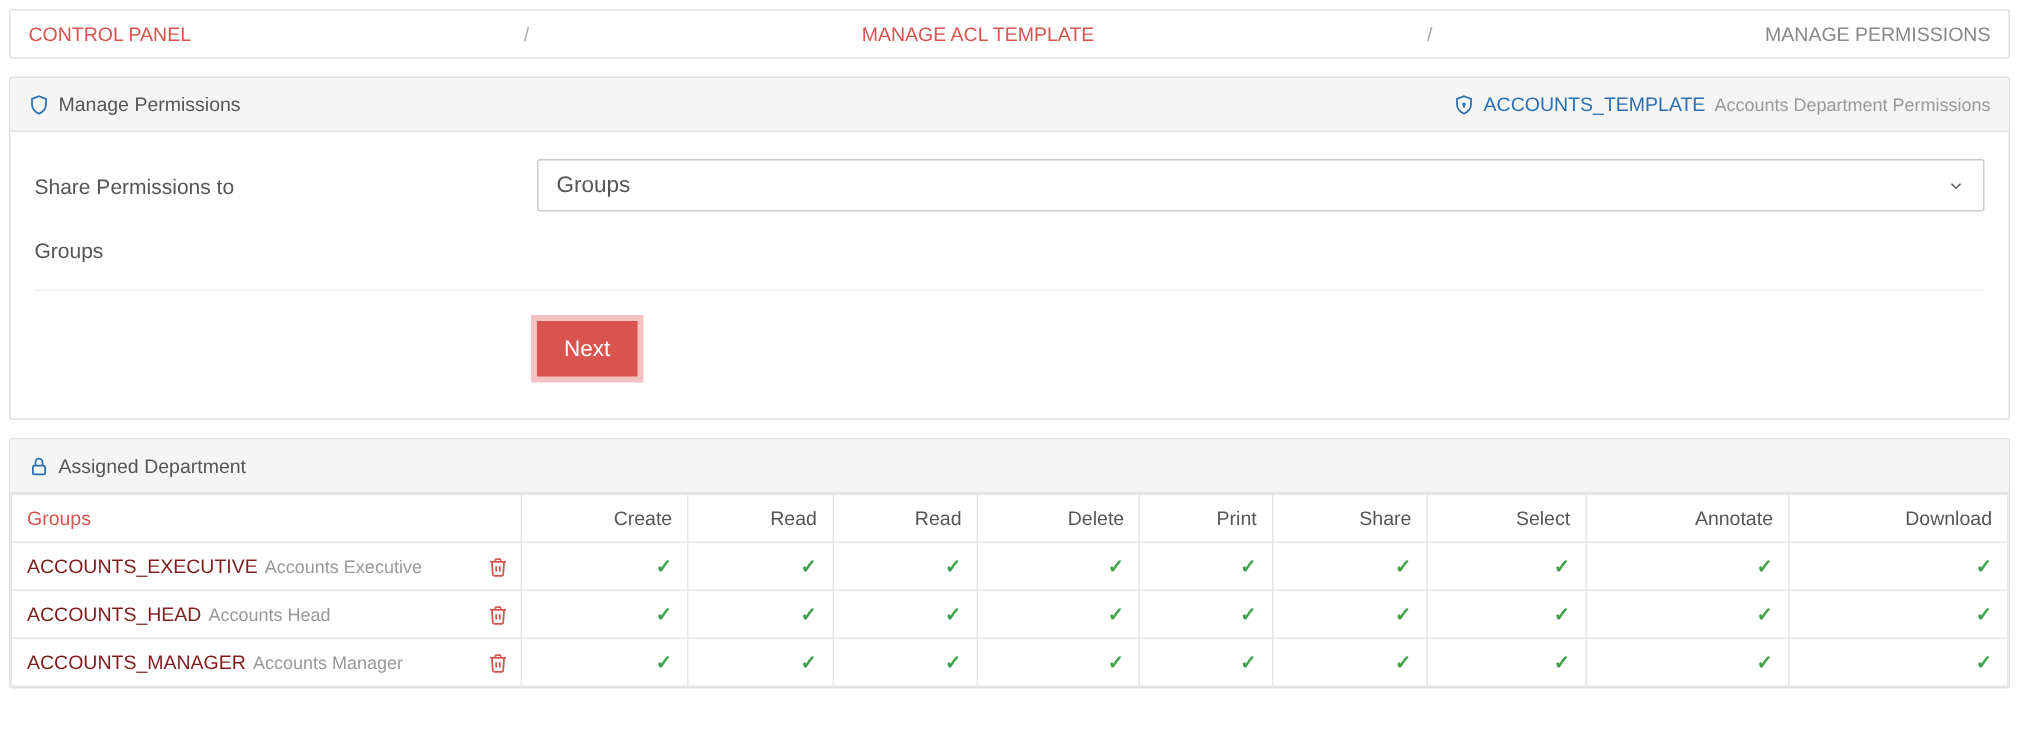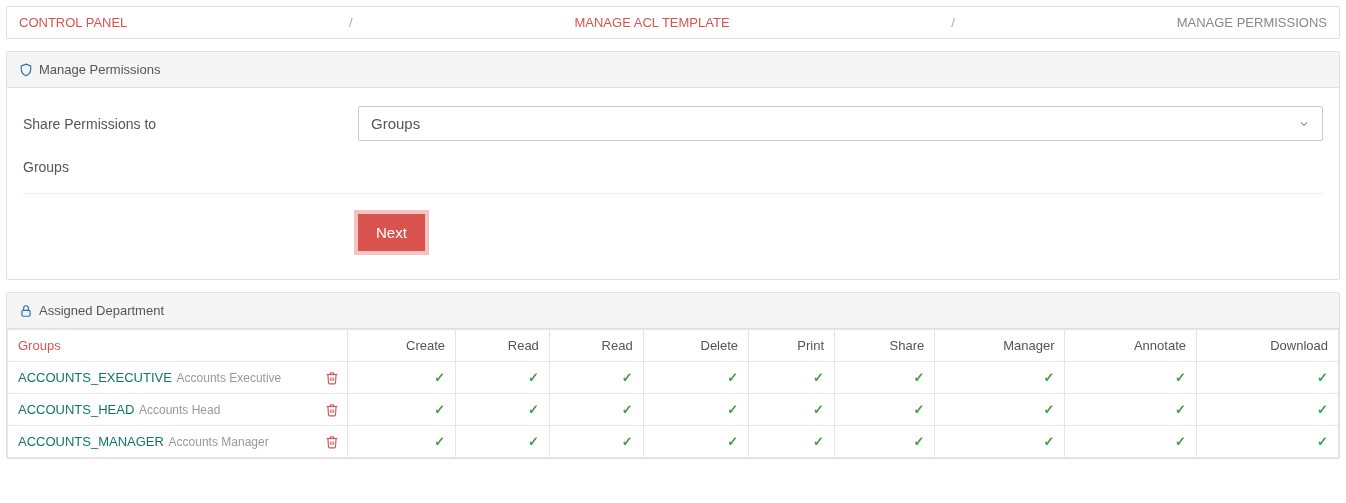--- a/index.html
+++ b/index.html
@@ -116,21 +116,21 @@
   table.perm th.groups-col {
     text-align: left;
     color: #d9534f;
     width: 340px;
   }
   table.perm td.group-cell {
     text-align: left;
     position: relative;
     padding-right: 34px;
   }
-  .group-code { color: #0f766e; }
+  .group-code { color: #7f1d1d; }
   .group-desc { color: #999; font-size: 12px; margin-left: 2px; }
   .trash {
     position: absolute;
     right: 8px;
     top: 50%;
     transform: translateY(-50%);
     cursor: pointer;
     color: #d9534f;
   }
   .check { color: #3fa14a; font-weight: bold; }
@@ -153,20 +153,31 @@
 
 <div class="panel">
   <div class="panel-header">
     <div class="left">
       <span class="icon-shield">
         <svg width="14" height="14" viewBox="0 0 24 24" fill="none" stroke="#2a6fb3" stroke-width="2">
             <path d="M12 2 L20 5 V11 C20 16 16 20 12 22 C8 20 4 16 4 11 V5 Z"></path>
           </svg>
       </span>
       <span>Manage Permissions</span>
+    </div>
+    <div class="right">
+      <span class="icon-shield">
+        <svg width="14" height="14" viewBox="0 0 24 24" fill="none" stroke="#2a6fb3" stroke-width="2">
+            <path d="M12 2 L20 5 V11 C20 16 16 20 12 22 C8 20 4 16 4 11 V5 Z"></path>
+            <circle cx="12" cy="11" r="1" fill="#2a6fb3"></circle>
+            <line x1="12" y1="12" x2="12" y2="15"></line>
+          </svg>
+      </span>
+      <span class="code">ACCOUNTS_TEMPLATE</span>
+      <span class="desc">Accounts Department Permissions</span>
     </div>
   </div>
   <div class="panel-body">
     <div class="form-row">
       <div class="label">Share Permissions to</div>
       <div class="control">
         <div class="select">
           <span>Groups</span>
           <span class="chev">
             <svg width="12" height="12" viewBox="0 0 24 24" fill="none" stroke="#555" stroke-width="2">
@@ -199,21 +210,21 @@
   <table class="perm">
     <thead>
       <tr id="perm-head-row">
           <th class="groups-col">Groups</th>
           <th>Create</th>
           <th>Read</th>
           <th>Read</th>
           <th>Delete</th>
           <th>Print</th>
           <th>Share</th>
-          <th>Manager</th>
+          <th>Select</th>
           <th>Annotate</th>
           <th>Download</th>
         </tr>
     </thead>
     <tbody id="perm-body">
         <tr>
           <td class="group-cell"><span class="group-code">ACCOUNTS_EXECUTIVE</span><span class="group-desc"> Accounts Executive</span><span class="trash">
               <svg width="14" height="14" viewBox="0 0 24 24" fill="none" stroke="#d9534f" stroke-width="2">
                 <polyline points="3 6 5 6 21 6"></polyline>
                 <path d="M19 6l-1 14a2 2 0 0 1-2 2H8a2 2 0 0 1-2-2L5 6"></path>

